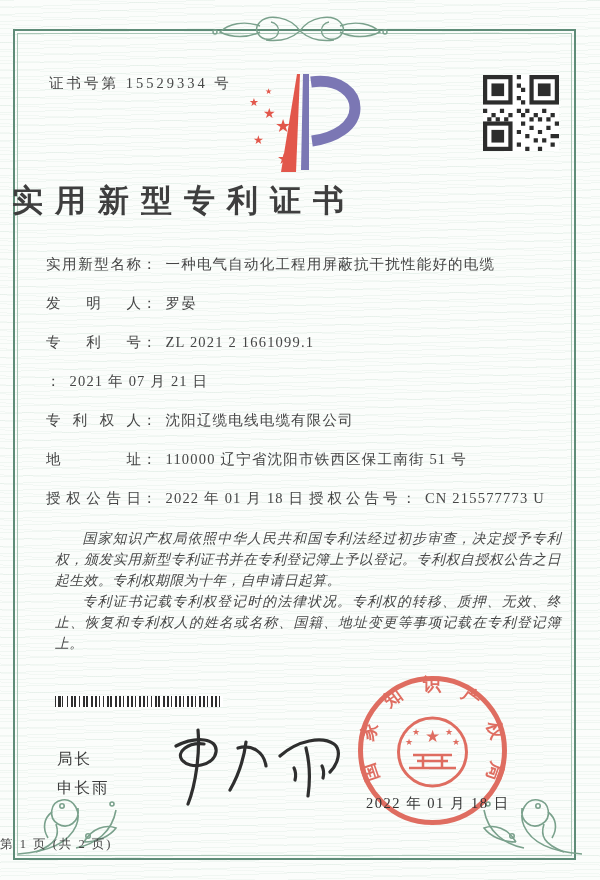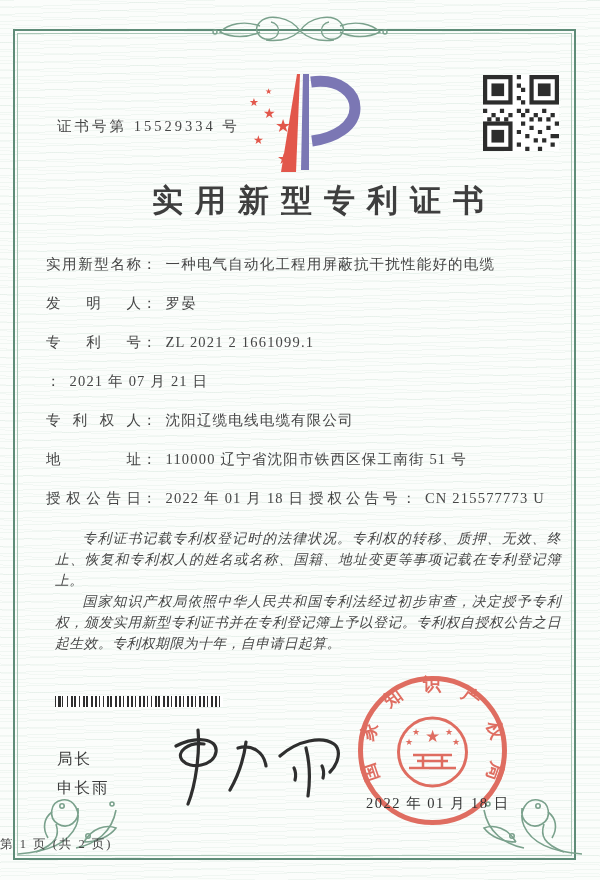--- a/index.html
+++ b/index.html
@@ -17,27 +17,27 @@
   }
   .frame-outer{
     position:absolute;left:13px;top:29px;width:563px;height:831px;
     border:2px solid #5f8c78;box-sizing:border-box;
   }
   .frame-inner{
     position:absolute;left:2px;top:2px;right:2px;bottom:2px;
     border:1px solid #aac7b7;
   }
   .cert-no{
-    position:absolute;left:57px;top:74px;
-    font-size:14.5px;color:#474747;letter-spacing:3px;margin-top:43px;
+    position:absolute;left:49px;top:74px;
+    font-size:14.5px;color:#474747;letter-spacing:3px;
   }
   .logo{position:absolute;left:235px;top:68px;}
   .qr{position:absolute;left:483px;top:75px;}
   .title{
-    position:absolute;left:0;top:180px;width:496px;text-align:right;
+    position:absolute;left:0;top:180px;width:496px;text-align:left;
     font-size:31px;font-weight:600;color:#3e3e3e;letter-spacing:12px;
     text-indent:12px;
   }
   .fields{position:absolute;left:46px;top:252px;width:508px;}
   .frow{
     display:flex;align-items:baseline;position:relative;
     margin-bottom:14px;line-height:25px;
     font-size:14.5px;color:#454545;letter-spacing:1px;
   }
   .flabel{
@@ -220,22 +220,22 @@
       <span class="fvalue">2022 年 01 月 18 日</span>
       <span class="fgroup2">
         <span class="flabel">授权公告号</span>
           <span class="fcolon">：</span>
         <span class="fvalue">CN 215577773 U</span>
       </span>
     </div>
   </div>
 
   <div class="paras">
+    <p>国家知识产权局依照中华人民共和国专利法经过初步审查，决定授予专利权，颁发实用新型专利证书并在专利登记簿上予以登记。专利权自授权公告之日起生效。专利权期限为十年，自申请日起算。</p>
     <p>专利证书记载专利权登记时的法律状况。专利权的转移、质押、无效、终止、恢复和专利权人的姓名或名称、国籍、地址变更等事项记载在专利登记簿上。</p>
-    <p>国家知识产权局依照中华人民共和国专利法经过初步审查，决定授予专利权，颁发实用新型专利证书并在专利登记簿上予以登记。专利权自授权公告之日起生效。专利权期限为十年，自申请日起算。</p>
   </div>
 
   <div class="barcode"></div>
 
   <div class="director">
     <div>局长</div>
     <div>申长雨</div>
   </div>
 
   <div class="signature">

